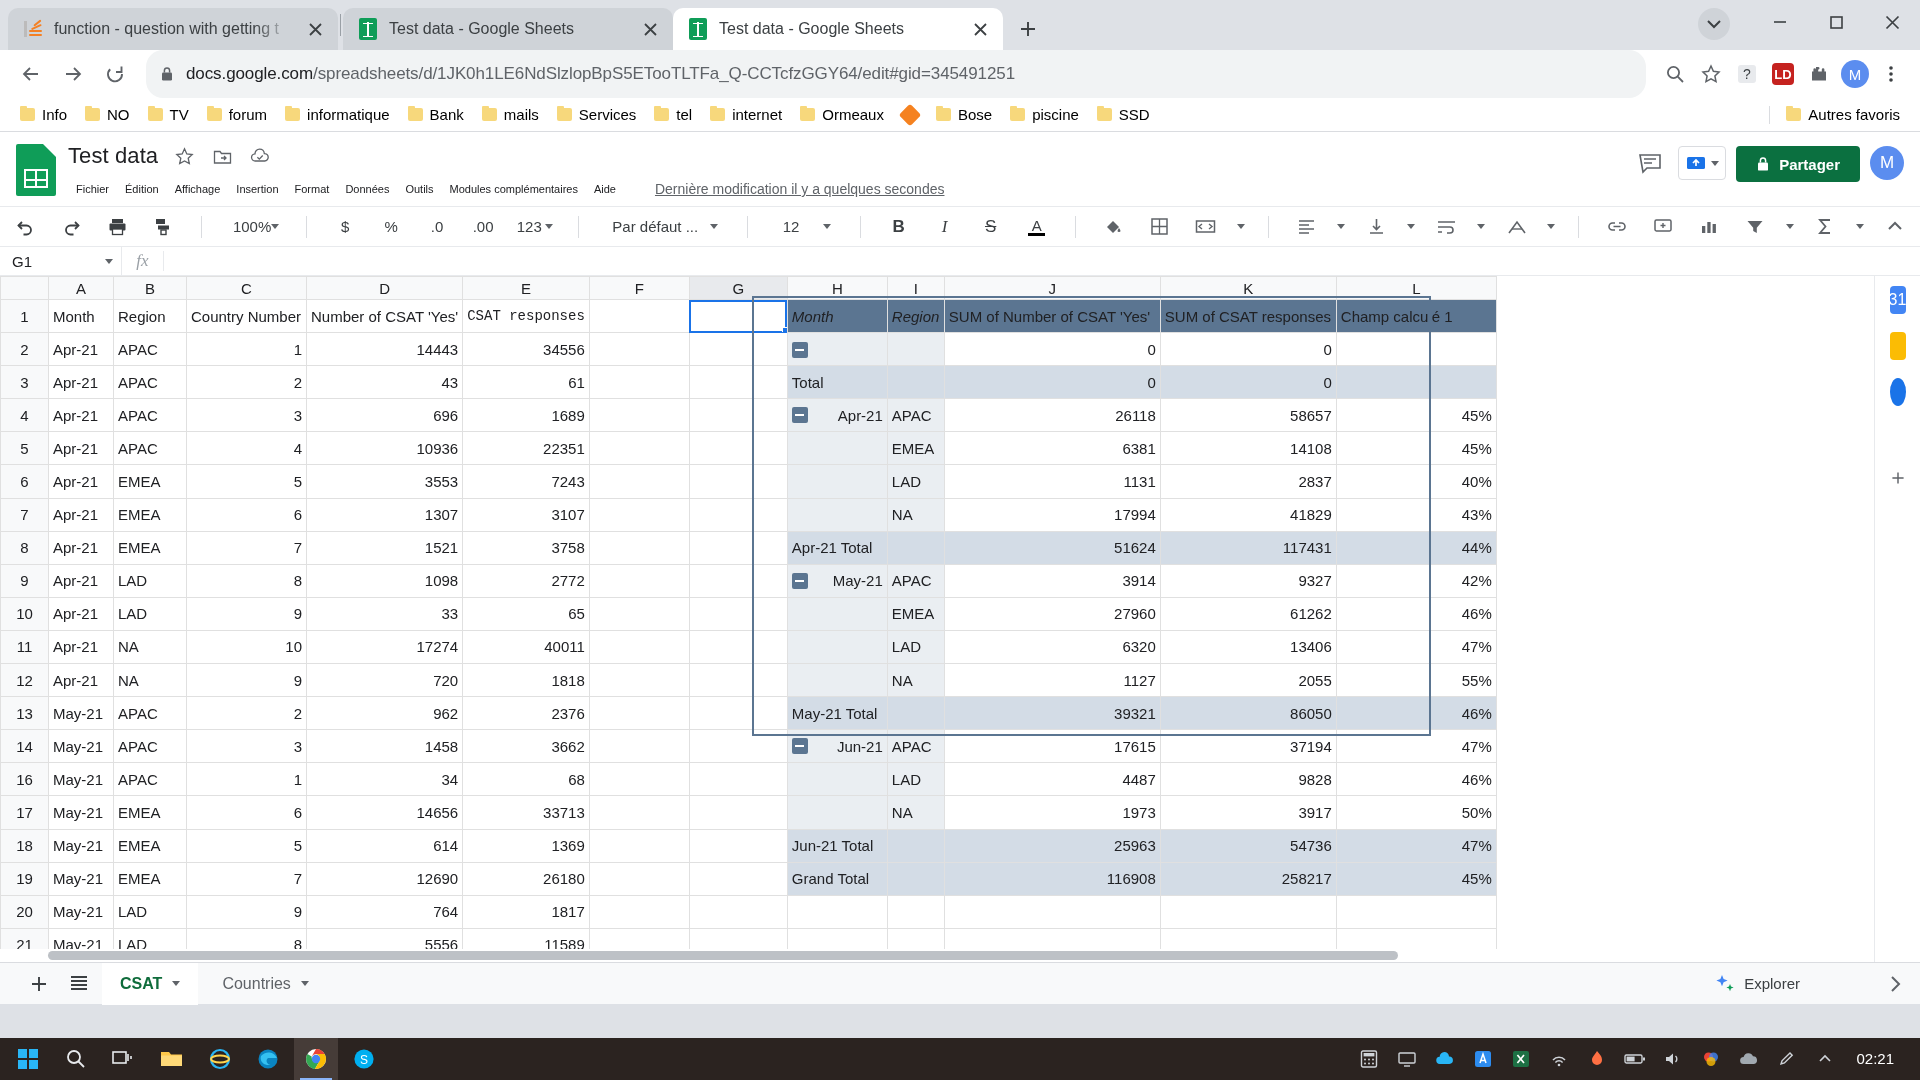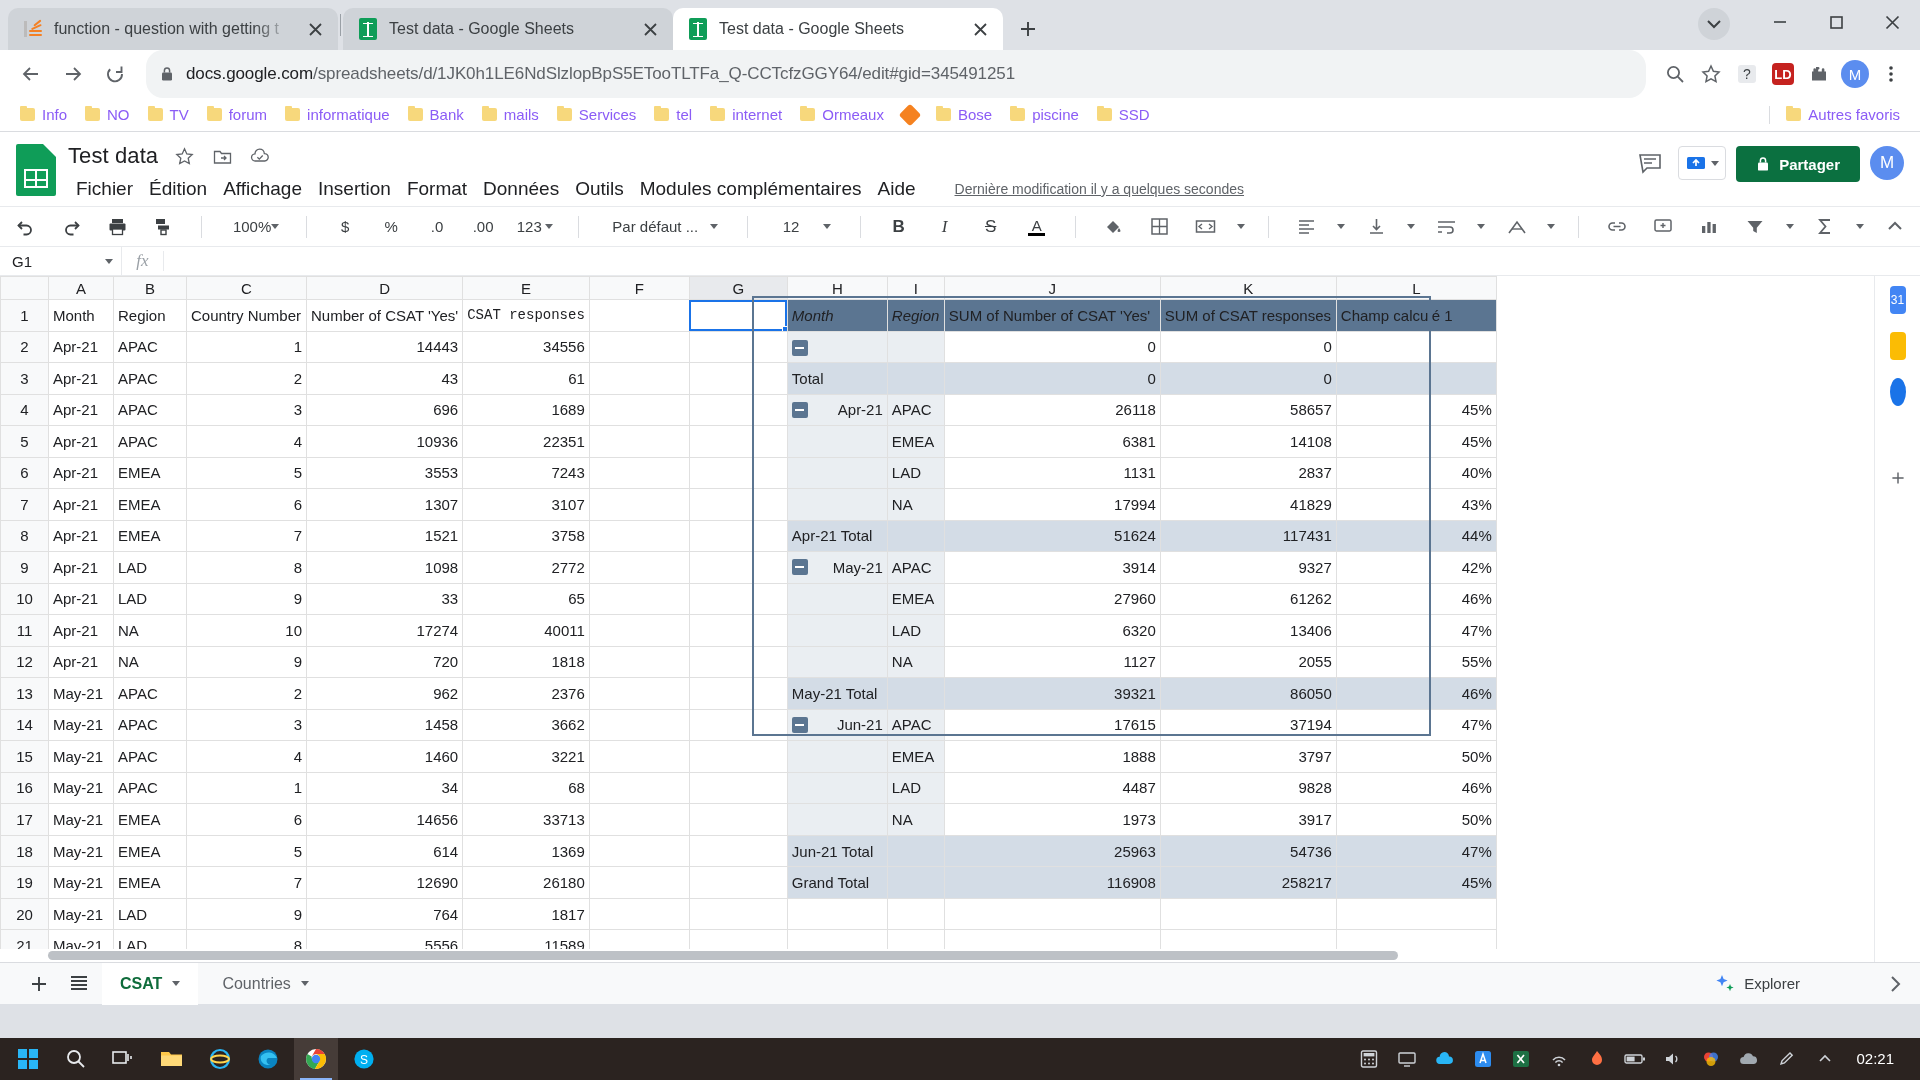--- a/index.html
+++ b/index.html
@@ -66,21 +66,21 @@
   .omni-url .path { color: #5f6368; }
   .tb-right { display:flex; align-items:center; gap:2px; }
   .ext-icon { width: 34px; height:34px; display:flex; align-items:center; justify-content:center; }
   .badge-sq { width: 22px; height: 22px; border-radius: 4px; display:flex; align-items:center; justify-content:center;
      font-size: 13px; font-weight: bold; color: #fff; }
   .avatar-circle { width: 28px; height: 28px; border-radius: 50%; background: #5b8def; color:#fff;
      display:flex; align-items:center; justify-content:center; font-size:15px; }
 
   
   .bookmarks { height: 34px; background:#ffffff; display:flex; align-items:center; padding: 0 12px; gap: 2px;
-     border-bottom: 1px solid #dadce0; font-size: 15px; color:#8b5cf6; }
+     border-bottom: 1px solid #dadce0; font-size: 15px; color:#000000; }
   .bm { display:flex; align-items:center; gap:7px; padding: 3px 8px; border-radius:4px; white-space:nowrap; }
   .bm-folder { width: 15px; height: 13px; position: relative; flex-shrink:0; }
   .bm-folder::before{ content:""; position:absolute; inset:0; background:#f7d87c; border-radius:1px 2px 2px 2px;}
   .bm-folder::after{ content:""; position:absolute; left:0; top:-2px; width:7px; height:3px; background:#f7d87c; border-radius:1px 1px 0 0;}
   .bm-diamond { width: 16px; height: 16px; background: #f58220; transform: rotate(45deg); border-radius: 3px; flex-shrink:0;}
   .bm-sep { width:1px; height:18px; background:#dadce0; margin: 0 8px; }
 
   
   #sheets-app { background:#ffffff; height: 872px; position: relative; display:flex; flex-direction:column; }
 
@@ -94,21 +94,21 @@
   .sheets-logo-big .grid { position:absolute; left:8px; top:25px; width:24px; height:19px;
     border:2px solid #fff; }
   .sheets-logo-big .grid::before{ content:""; position:absolute; left:0; top:7.5px; width:20px; height:2px; background:#fff;}
   .sheets-logo-big .grid::after{ content:""; position:absolute; left:9px; top:0; width:2px; height:15px; background:#fff;}
 
   .doc-meta { flex:1; }
   .doc-title-row { display:flex; align-items:center; gap: 14px; height: 32px; }
   .doc-title { font-size: 22px; color:#202124; letter-spacing: 0.1px; }
   .doc-icon-btn { width: 24px; height: 24px; display:flex; align-items:center; justify-content:center; }
   .menubar { display:flex; align-items:center; gap: 0px; height: 30px; margin-top: 2px; }
-  .menu-item { font-size: 19px; color:#202124; padding: 4px 8px; border-radius:4px; white-space:nowrap; }
+  .menu-item { font-size: 11px; color:#202124; padding: 4px 8px; border-radius:4px; white-space:nowrap; }
   .last-edit { font-size: 14px; color:#5f6368; text-decoration: underline; margin-left: 31px; white-space:nowrap; }
   .header-right { display:flex; align-items:flex-start; gap: 10px; padding-top: 6px; }
   .comment-btn { width: 36px; height:36px; display:flex; align-items:center; justify-content:center; }
   .present-group { display:flex; align-items:center; border:1px solid #dadce0; border-radius: 4px; height: 34px;
      padding: 0 6px; gap:4px;}
   .share-btn { background:#0b7040; color:#fff; height: 36px; border-radius: 4px; display:flex; align-items:center;
      gap: 9px; padding: 0 20px; font-size: 15px; font-weight: bold; }
   .acct-avatar { width:34px; height:34px; border-radius:50%; background:#5b8def; color:#fff;
      display:flex; align-items:center; justify-content:center; font-size:17px; }
 
@@ -169,21 +169,21 @@
   .vscroll { position:absolute; right:0; top:0; width:14px; bottom:26px; background:#fff; }
   .vscroll .thumb { position:absolute; top: 20px; left:3px; width:9px; height: 230px; background:#bdc1c6; border-radius:5px;}
   .hscroll { position:absolute; left:0; right:60px; bottom: 0px; height:13px; background:#fff;}
   .hscroll .thumb { position:absolute; left:48px; top:2px; width: 1350px; height:9px; background:#bdc1c6; border-radius:5px;}
   .scroll-arrows { position:absolute; right:16px; bottom:2px; display:flex; gap:6px; }
 
   
   .right-rail { position:absolute; right:0; top:0; width: 46px; height: 100%; background:#fff;
      border-left:1px solid #e8eaed; display:flex; flex-direction:column; align-items:center; padding-top: 10px; gap:18px; z-index: 10;}
   .rail-icon { width:16px; height:28px; border-radius:4px; display:flex; align-items:center; justify-content:center;
-     font-size: 12px; color:#fff;}
+     font-size: 16px; color:#fff;}
 
   
   .sheet-bar { height: 42px; background:#f8f9fa; border-top:1px solid #dadce0; display:flex; align-items:center;
      padding-left: 22px; gap: 6px; position: relative; }
   .sb-btn { width: 34px; height:34px; display:flex; align-items:center; justify-content:center; }
   .sheet-tab { height: 42px; display:flex; align-items:center; gap:10px; padding: 0 18px; font-size:16px; }
   .sheet-tab.active { background:#fff; color:#0f6c3b; font-weight:bold; }
   .sheet-tab.inactive { color:#5f6368; }
   .explore-btn { position:absolute; right: 120px; display:flex; align-items:center; gap:8px; font-size:15px; color:#3c4043;}
   .explore-star { width:22px; height:22px; position:relative;}
@@ -909,35 +909,20 @@
                 <span class="collapse-box"></span>
                 <span class="pv-month">Jun-21</span>
               </span>
             </td>
             <td class="pv-row-lbl">APAC</td>
             <td class="num">17615</td>
             <td class="num">37194</td>
             <td class="num">47%</td>
           </tr>
 
-          <tr>
-            <td class="rowhdr">15</td>
-            <td>May-21</td>
-            <td>APAC</td>
-            <td class="num">4</td>
-            <td class="num">1460</td>
-            <td class="num">3221</td>
-            <td></td>
-            <td></td>
-            <td class="pv-row-lbl"></td>
-            <td class="pv-row-lbl">EMEA</td>
-            <td class="num">1888</td>
-            <td class="num">3797</td>
-            <td class="num">50%</td>
-          </tr>
 
           <tr>
             <td class="rowhdr">16</td>
             <td>May-21</td>
             <td>APAC</td>
             <td class="num">1</td>
             <td class="num">34</td>
             <td class="num">68</td>
             <td></td>
             <td></td>

